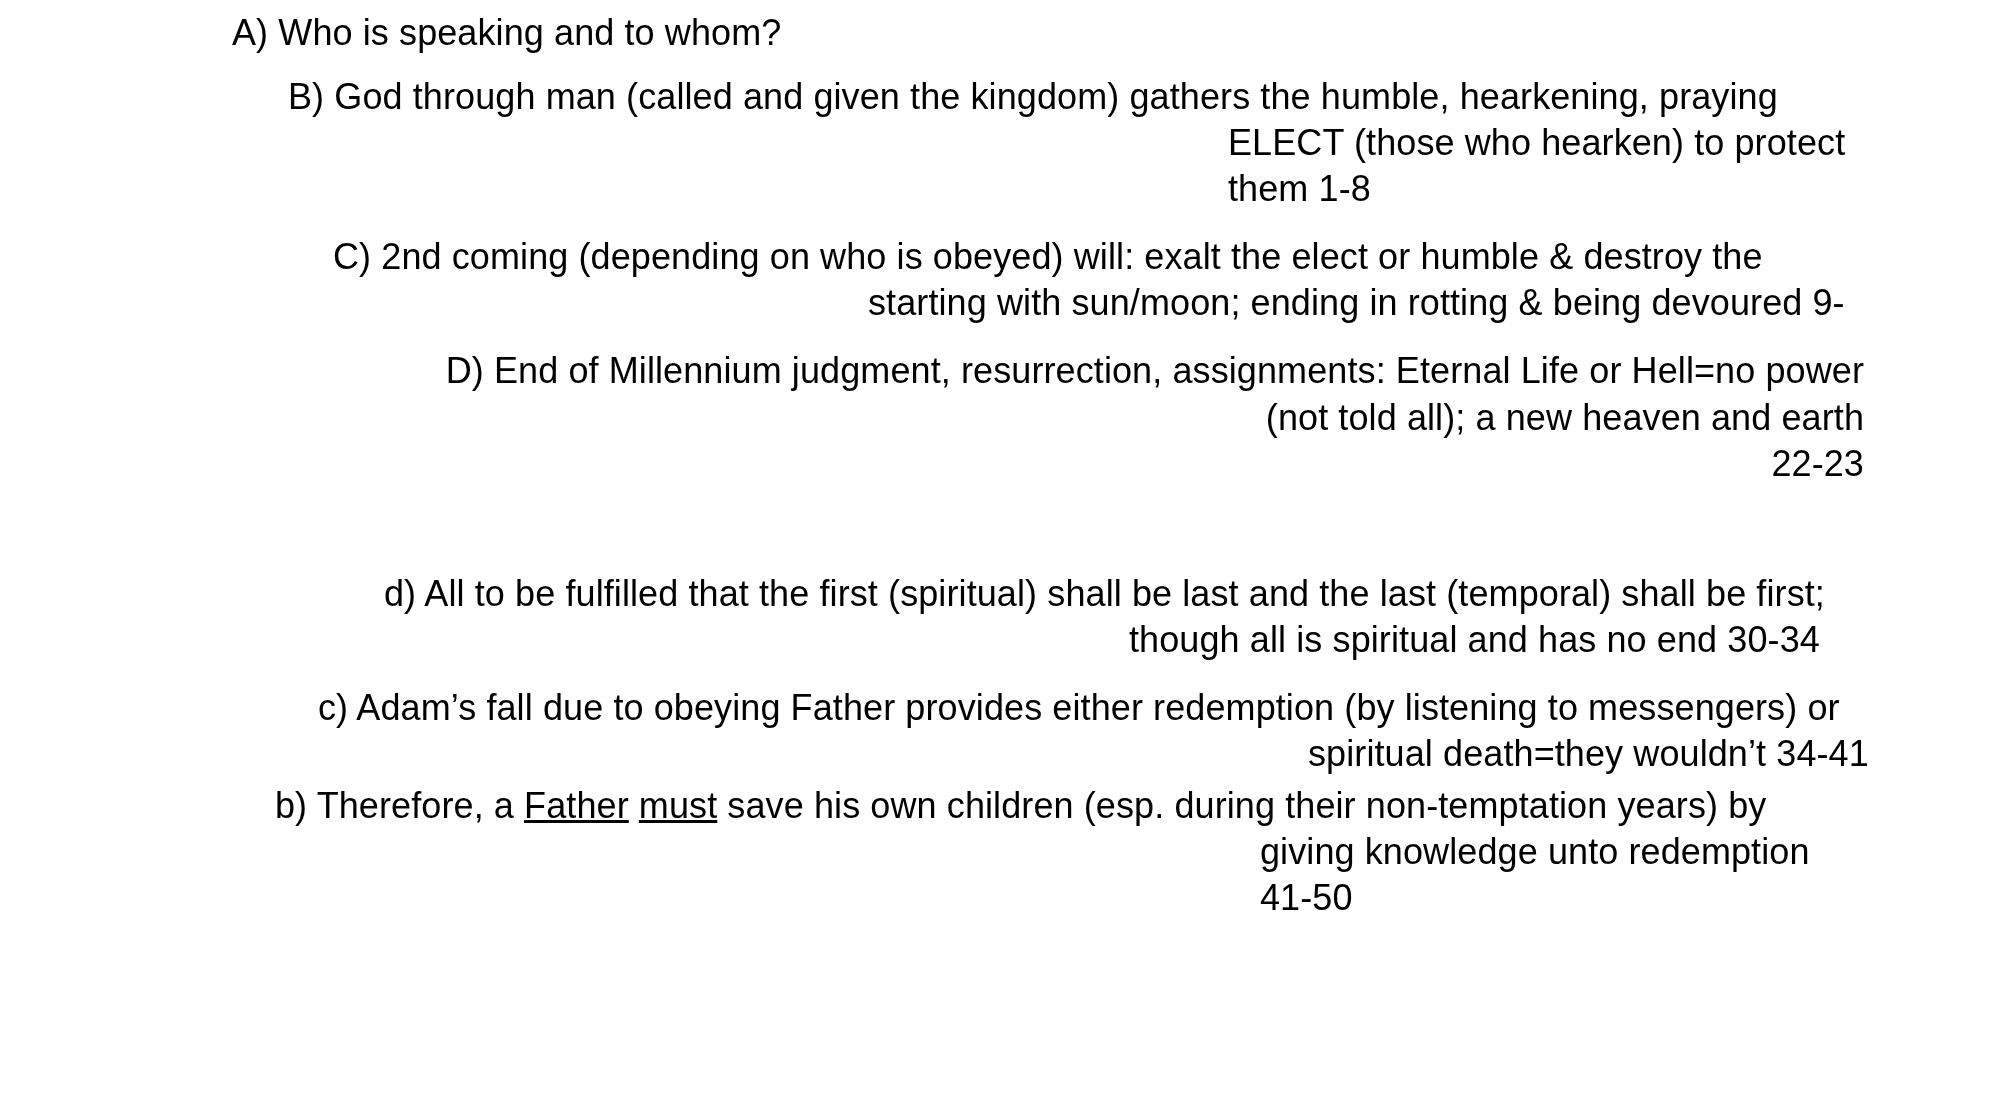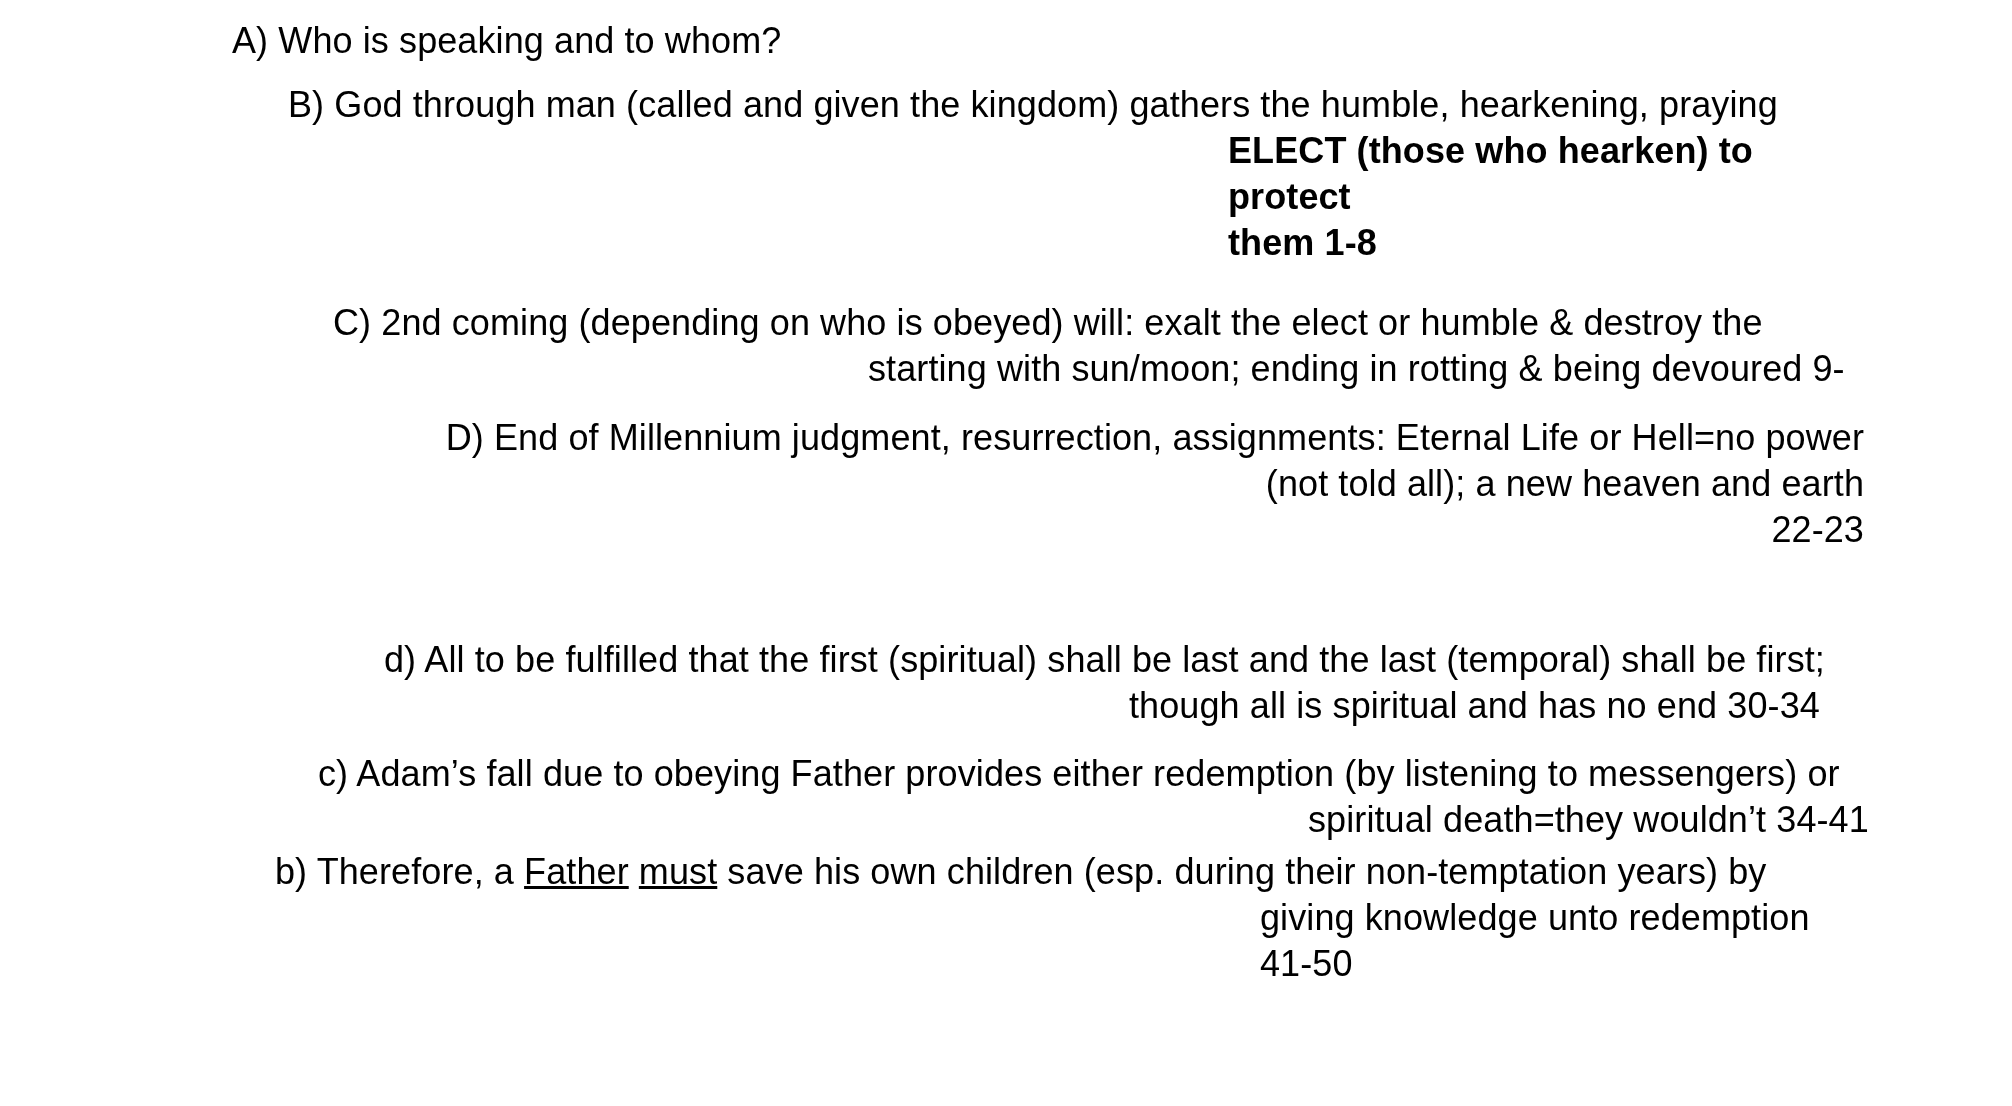--- a/index.html
+++ b/index.html
@@ -16,21 +16,21 @@
   }
   .page {
     position: relative;
     width: 2012px;
     height: 1106px;
     box-sizing: border-box;
     padding: 0;
   }
   .outline {
     position: absolute;
-    top: 16px;
+    top: 8px;
     left: 0;
     width: 2012px;
   }
   .entry {
     font-size: 36px;
     line-height: 1.28;
     letter-spacing: 0.1px;
     white-space: normal;
   }
   
@@ -44,25 +44,24 @@
   }
   .e-B {
     margin-left: 288px;
     margin-top: 18px;
     width: 1570px;
     text-indent: 0;
   }
   .e-B .cont {
     display: block;
     margin-left: 940px;
-    font-weight: bold;
   }
   .e-C {
     margin-left: 333px;
-    margin-top: 34px;
+    margin-top: 22px;
     width: 1540px;
   }
   .e-C .cont {
     display: block;
     margin-left: 535px;
   }
   .e-D {
     margin-left: 384px;
     margin-top: 22px;
     width: 1480px;

